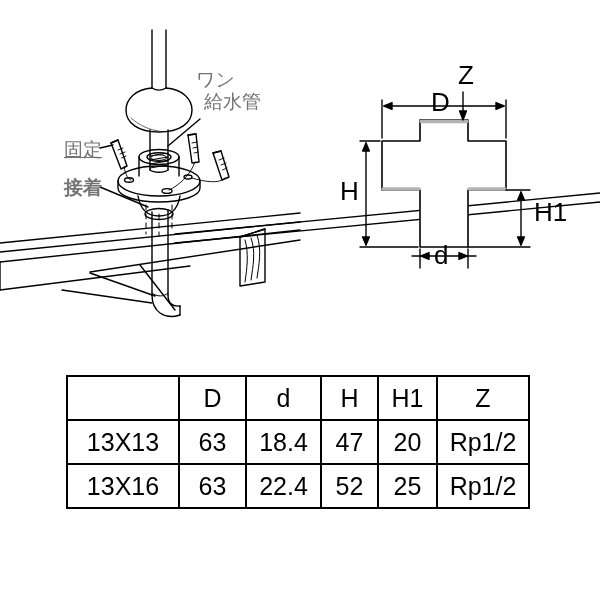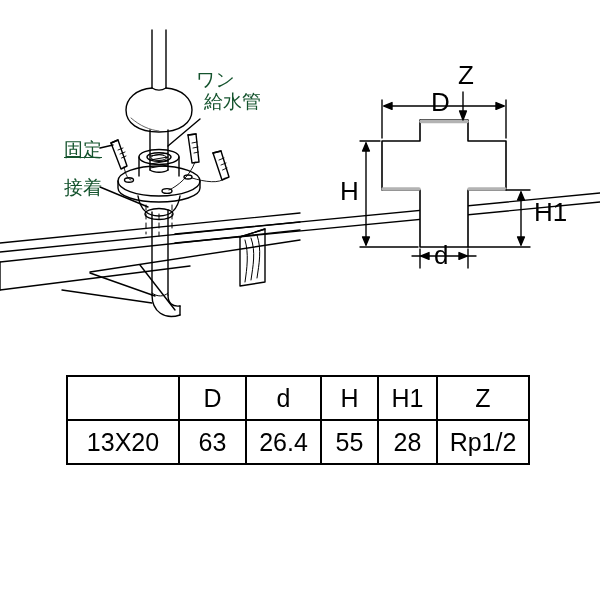--- a/index.html
+++ b/index.html
@@ -53,21 +53,21 @@
   #spec-table .col-dd    { width: 73px; }
   #spec-table .col-h     { width: 55px; }
   #spec-table .col-h1    { width: 57px; }
   #spec-table .col-z     { width: 90px; }
   #spec-table .corner-cell { border-left: 2px solid #000; }
   .jp-label {
     position: absolute;
     font-family: "DejaVu Sans", sans-serif;
     font-size: 19px;
     line-height: 1;
-    color: #14532d;
+    color: #737373;
     white-space: nowrap;
   }
   .dim-label {
     position: absolute;
     font-family: "Liberation Sans", sans-serif;
     font-size: 26px;
     line-height: 1;
     color: #000000;
     white-space: nowrap;
   }
@@ -257,44 +257,52 @@
           <line x1="172" y1="205" x2="172" y2="232"></line>
         </g>
       </g>
 
     </g>
   </svg>
 
   <div class="jp-label" style="left:196px; top:70px;">ワン</div>
   <div class="jp-label" style="left:204px; top:92px;">給水管</div>
   <div class="jp-label" style="left:64px; top:140px;text-decoration:underline;">固定</div>
-  <div class="jp-label" style="left:64px; top:178px;">接着</div>
+  <div class="jp-label" style="left:64px; top:178px;font-weight:bold;">接着</div>
 
   <div class="dim-label" style="left:431px; top:89px;">D</div>
   <div class="dim-label" style="left:458px; top:62px;">Z</div>
   <div class="dim-label" style="left:340px; top:178px;">H</div>
   <div class="dim-label" style="left:534px; top:199px;">H1</div>
   <div class="dim-label" style="left:434px; top:242px;">d</div>
 
   <table id="spec-table">
     <thead>
       <tr>
         <th class="col-name corner-cell"></th>
         <th class="col-d">D</th>
         <th class="col-dd">d</th>
         <th class="col-h">H</th>
         <th class="col-h1">H1</th>
         <th class="col-z">Z</th>
       </tr>
     </thead>
     <tbody>
       <tr>
-        <td>13X20</td>
+        <td>13X13</td>
         <td>63</td>
-        <td>26.4</td>
-        <td>55</td>
-        <td>28</td>
+        <td>18.4</td>
+        <td>47</td>
+        <td>20</td>
+        <td>Rp1/2</td>
+      </tr>
+      <tr>
+        <td>13X16</td>
+        <td>63</td>
+        <td>22.4</td>
+        <td>52</td>
+        <td>25</td>
         <td>Rp1/2</td>
       </tr>
     </tbody>
   </table>
 
 </div>
 
 </body></html>

